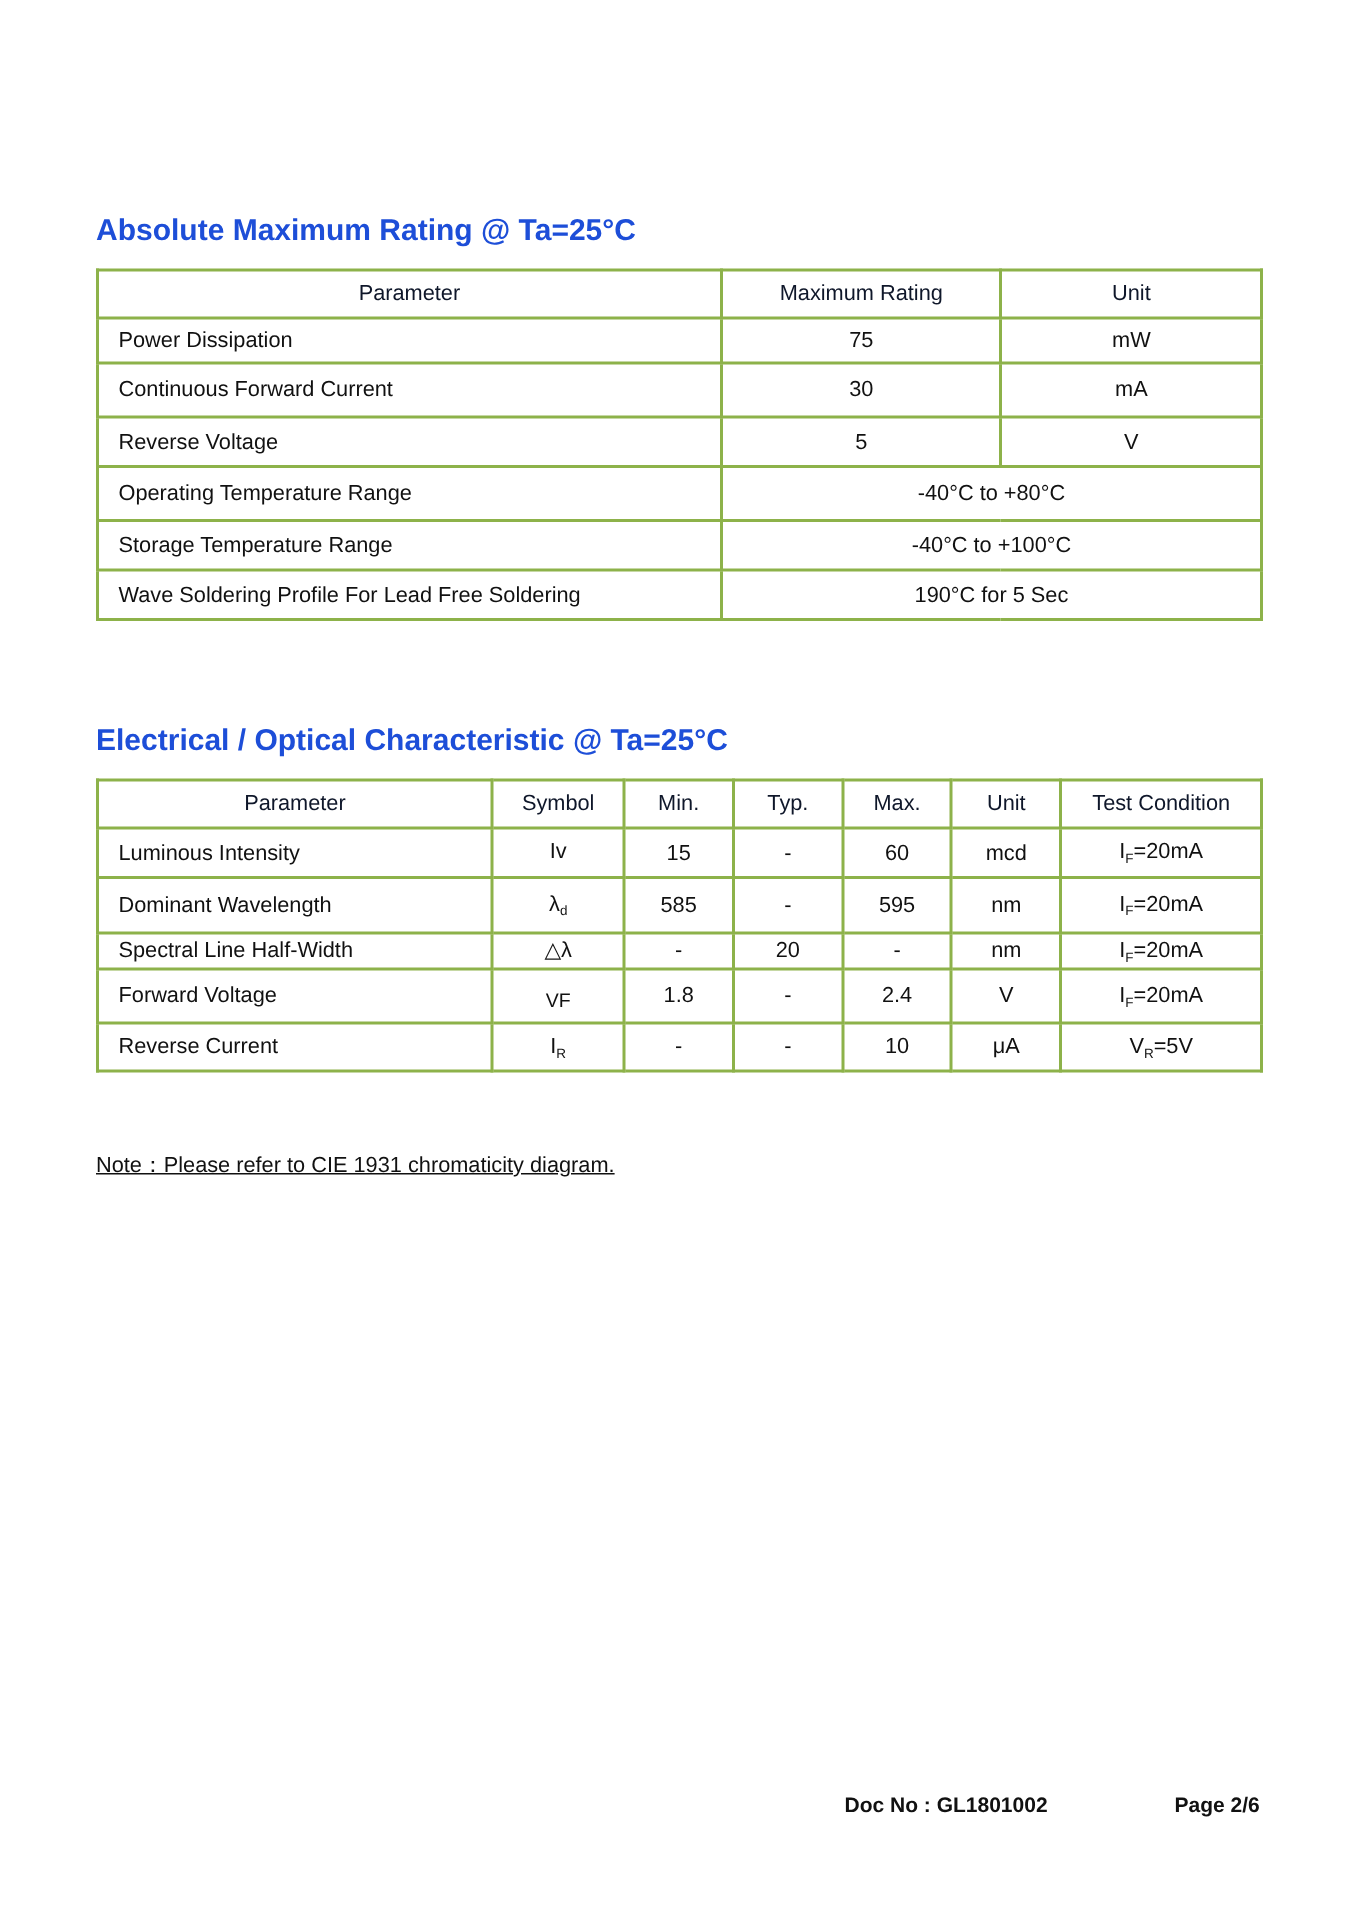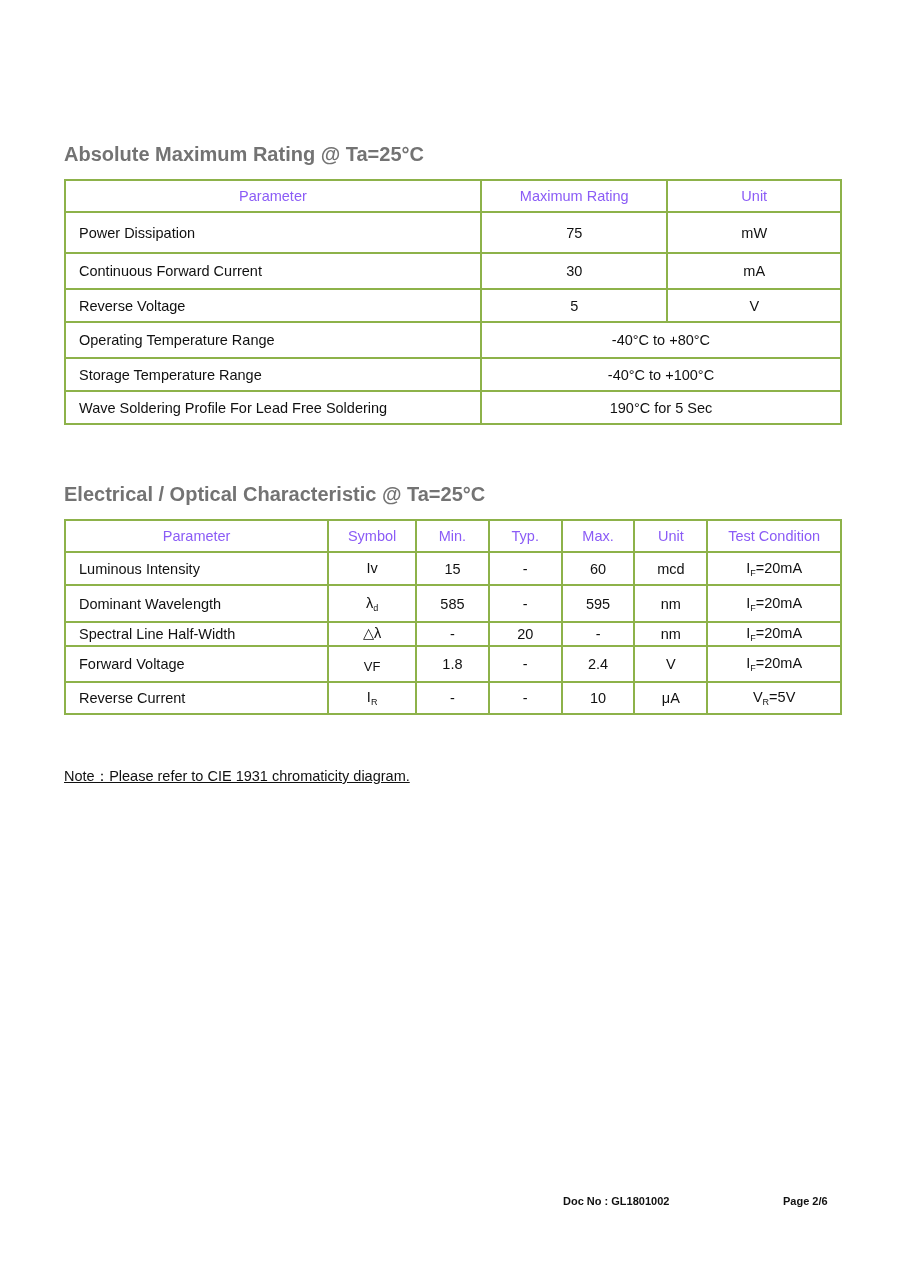--- a/index.html
+++ b/index.html
@@ -1,44 +1,44 @@
 <!DOCTYPE html>
 <html><head>
 <meta charset="utf-8">
 <style>
   html, body { margin:0; padding:0; background:#ffffff; }
   body { width:900px; height:1273px; position:relative; font-family:"Liberation Sans", sans-serif; color:#111; }
-  .section-title { position:absolute; left:64px; font-size:20px; font-weight:bold; color:#737373; margin:0; }
+  .section-title { position:absolute; left:64px; font-size:20px; font-weight:bold; color:#1d4ed8; margin:0; }
   table { position:absolute; border-collapse:collapse; left:64px; width:778px; font-size:14.5px; }
   td, th { border:2px solid #8db24a; padding:0; }
-  th { font-weight:normal; color:#8b5cf6; text-align:center; }
+  th { font-weight:normal; color:#0f172a; text-align:center; }
   td.left { text-align:left; padding-left:13px; }
   td.center { text-align:center; }
   sub { font-size:9px; vertical-align:-3px; }
   .note { position:absolute; left:64px; top:767px; font-size:14.5px;text-decoration:underline; }
-  .footer { position:absolute; top:1195px; font-size:11px; font-weight:bold; }
+  .footer { position:absolute; top:1195px; font-size:14px; font-weight:bold; }
 </style>
 </head>
 <body>
 
 <h2 class="section-title" style="top:143px;">Absolute Maximum Rating @ Ta=25°C</h2>
 
 <table style="top:179px;">
   <colgroup>
       <col style="width:417px">
       <col style="width:187px">
       <col style="width:174px">
     </colgroup>
   <tbody>
       <tr style="height:32px;">
     <th>Parameter</th>
     <th>Maximum Rating</th>
     <th>Unit</th>
   </tr>
-  <tr style="height:41px;">
+  <tr style="height:30px;">
     <td class="left">Power Dissipation</td>
     <td class="center">75</td>
     <td class="center">mW</td>
   </tr>
   <tr style="height:36px;">
     <td class="left">Continuous Forward Current</td>
     <td class="center">30</td>
     <td class="center">mA</td>
   </tr>
   <tr style="height:33px;border-radius:12px;">

